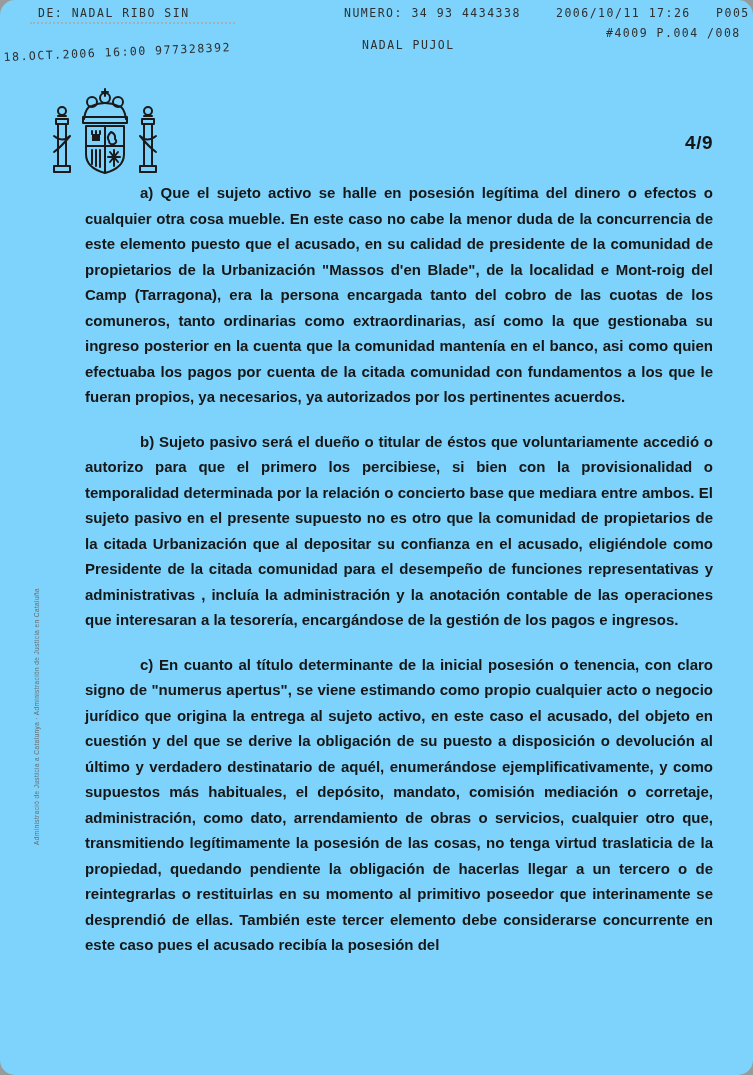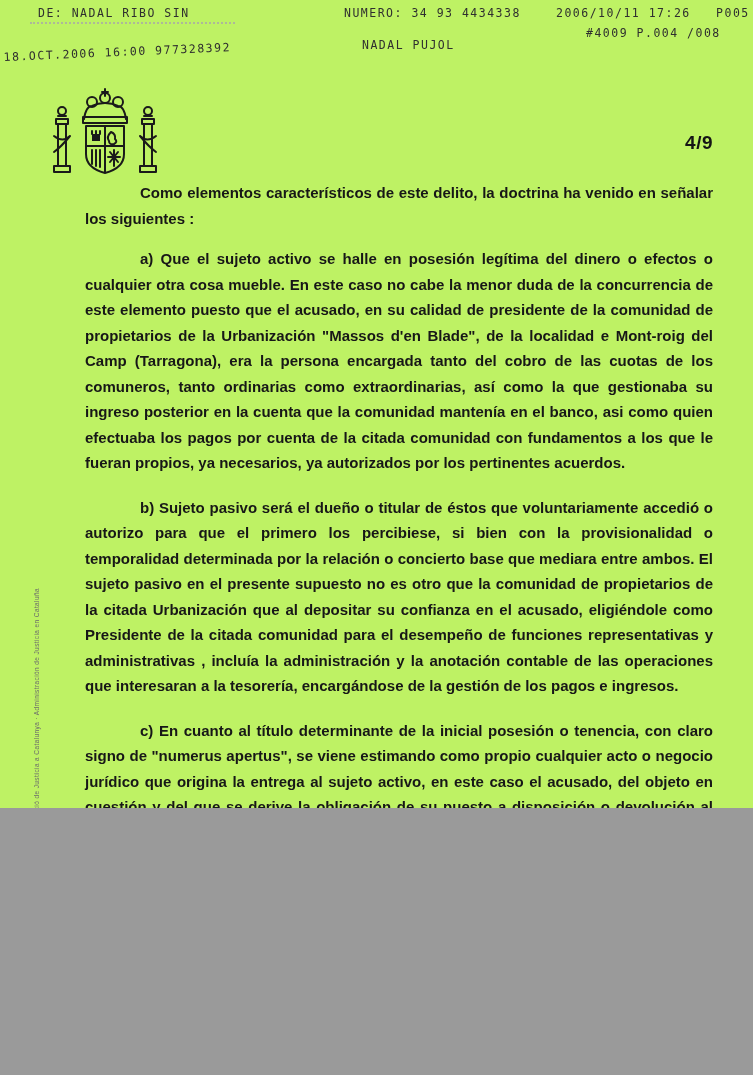--- a/index.html
+++ b/index.html
@@ -1,36 +1,37 @@
 <!DOCTYPE html>
 <html><head>
 <meta charset="utf-8">
 <style>
   html,body{margin:0;padding:0;background:#9a9a9a;}
   .page{
     position:relative;
-    width:753px;height:808px;
-    background:#bef264;
+    width:753px;height:1075px;
+    background:#7dd3fc;
     overflow:hidden;
     font-family:"Liberation Sans",sans-serif;
     color:#151515;
+    border-radius:15px;
   }
   
   .fh{
     position:absolute;
     font-family:"DejaVu Sans Mono",monospace;
     font-size:11.5px;
     letter-spacing:1.5px;
     color:#2f2f2f;
     white-space:pre;
   }
   .fh.from{left:38px;top:6px;}
   .fh.number{left:328px;top:6px;padding-left:16px;}
   .fh.datetime{left:556px;top:6px;}
-  .fh.counter{left:586px;top:26px;}
+  .fh.counter{left:606px;top:26px;}
   .fh.recipient{left:362px;top:38px;}
   .fh.stamp{left:4px;top:50px;transform:rotate(-2.5deg);transform-origin:left bottom;}
   .smudge{
     position:absolute;left:30px;top:22px;width:205px;height:0;
     border-top:2px dotted #a9a9a9;opacity:.8;
   }
   
   .emblem{position:absolute;left:48px;top:86px;}
   .pagenum{
     position:absolute;right:40px;top:132px;
@@ -113,19 +114,18 @@
       <rect class="ln" x="92" y="80" width="16" height="6"></rect>
       <path class="ln" d="M108 50 q-9 7 -16 0 q9 11 16 16"></path>
     </svg>
   </div>
 
   <div class="pagenum">4/9</div>
 
   <div class="margin-text">Administració de Justícia a Catalunya · Administración de Justicia en Cataluña</div>
 
   <main class="body">
-    <p class="para intro">Como elementos característicos de este delito, la doctrina ha venido en señalar los siguientes :</p>
     <p class="para">a) Que el sujeto activo se halle en posesión legítima del dinero o efectos o cualquier otra cosa mueble. En este caso no cabe la menor duda de la concurrencia de este elemento puesto que el acusado, en su calidad de presidente de la comunidad de propietarios  de la Urbanización "Massos d'en Blade", de la localidad e Mont-roig del Camp (Tarragona),  era la persona encargada tanto  del cobro de las cuotas de los comuneros, tanto ordinarias como extraordinarias, así como la que gestionaba su ingreso posterior en la cuenta que la comunidad mantenía en el banco,  asi como quien efectuaba los pagos por cuenta de la citada comunidad con fundamentos a los que le fueran propios, ya necesarios, ya autorizados por los pertinentes acuerdos.</p>
     <p class="para">b) Sujeto pasivo será el dueño o titular de éstos que voluntariamente accedió o autorizo para que el primero los percibiese, si bien con la provisionalidad o temporalidad determinada por la relación o concierto base que mediara entre ambos. El sujeto pasivo en el presente supuesto no es otro que la comunidad de propietarios de la citada Urbanización que  al depositar su confianza en el acusado, eligiéndole como Presidente de la citada comunidad para el desempeño de funciones representativas y administrativas , incluía la administración  y la anotación contable  de las operaciones que interesaran a la tesorería, encargándose de   la gestión de los pagos e ingresos.</p>
     <p class="para">c) En cuanto al título determinante de la inicial posesión o tenencia, con claro signo de "numerus apertus", se viene estimando como propio cualquier acto o negocio jurídico que origina la entrega al sujeto activo, en este caso el acusado,  del objeto en cuestión y del que se derive la obligación de su puesto a disposición o devolución al último y verdadero destinatario de aquél, enumerándose ejemplificativamente, y como supuestos más habituales, el depósito, mandato, comisión mediación o corretaje, administración, como dato, arrendamiento de obras o servicios, cualquier otro que, transmitiendo legítimamente la posesión de las cosas, no tenga virtud traslaticia de la propiedad, quedando pendiente la obligación de hacerlas llegar a un tercero o de reintegrarlas o restituirlas en su momento al primitivo poseedor que interinamente se desprendió de ellas. También este tercer elemento debe considerarse concurrente en este caso pues el acusado recibía la posesión del</p>
   </main>
 
 </div>
 
 </body></html>

